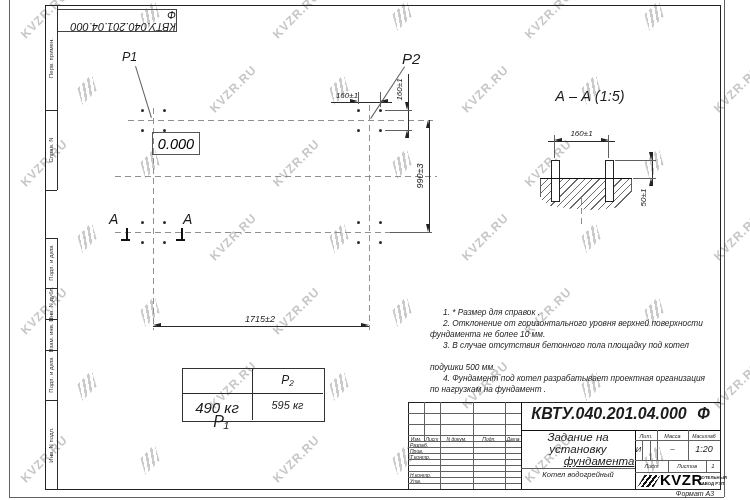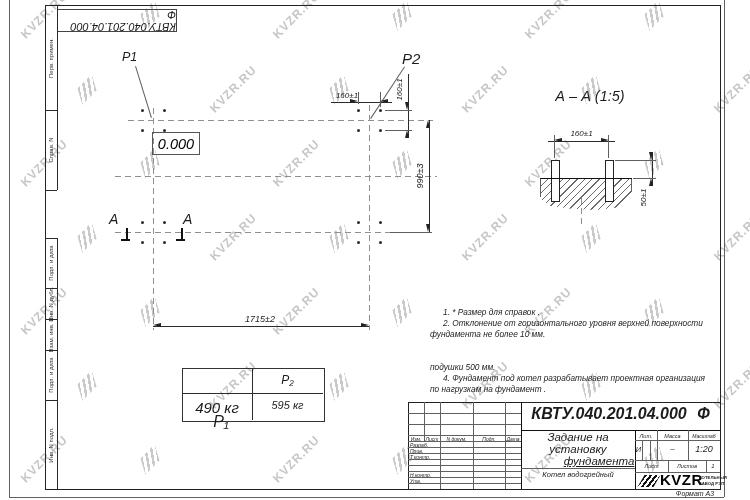--- a/index.html
+++ b/index.html
@@ -102,20 +102,21 @@
   <div class="txt ctr" style="left:535px;top:88px;width:110px;font-size:14.5px;">А – А (1:5)</div>
   <div id="hatch"></div>
   <div class="boltrect" style="left:550.5px;top:160px;"></div>
   <div class="boltrect" style="left:604.5px;top:160px;"></div>
   <div class="txt ctr" style="left:548px;top:129px;width:67px;font-size:8px;">160±1</div>
   <div class="txt ctr rot90" style="left:623px;top:193px;width:40px;font-size:8px;">50±1</div>
 
   <div class="txt" style="left:430px;top:307px;font-size:8.3px;padding-left:13px;">1. * Размер для справок .</div>
   <div class="txt" style="left:430px;top:318px;font-size:8.3px;padding-left:13px;">2. Отклонение от горизонтального уровня верхней поверхности</div>
   <div class="txt" style="left:430px;top:329px;font-size:8.3px;">фундамента не более 10 мм.</div>
+  <div class="txt" style="left:430px;top:340px;font-size:8.3px;padding-left:13px;">3. В случае отсутствия бетонного пола площадку под котел</div>
   <div class="txt" style="left:430px;top:362px;font-size:8.3px;">подушки 500 мм.</div>
   <div class="txt" style="left:430px;top:373px;font-size:8.3px;padding-left:13px;">4. Фундамент под котел разрабатывает проектная организация</div>
   <div class="txt" style="left:430px;top:384px;font-size:8.3px;">по нагрузкам на фундамент .</div>
 
   <div id="ptable"></div>
   <div class="txt ctr" style="left:186px;top:373px;width:70px;font-size:16px;margin-top:40px;">P₁</div>
   <div class="txt ctr" style="left:252px;top:373px;width:71px;font-size:12px;">P₂</div>
   <div class="txt ctr" style="left:182px;top:399px;width:70px;font-size:15px;">490 кг</div>
   <div class="txt ctr" style="left:252px;top:399px;width:71px;font-size:11px;">595 кг</div>
 

